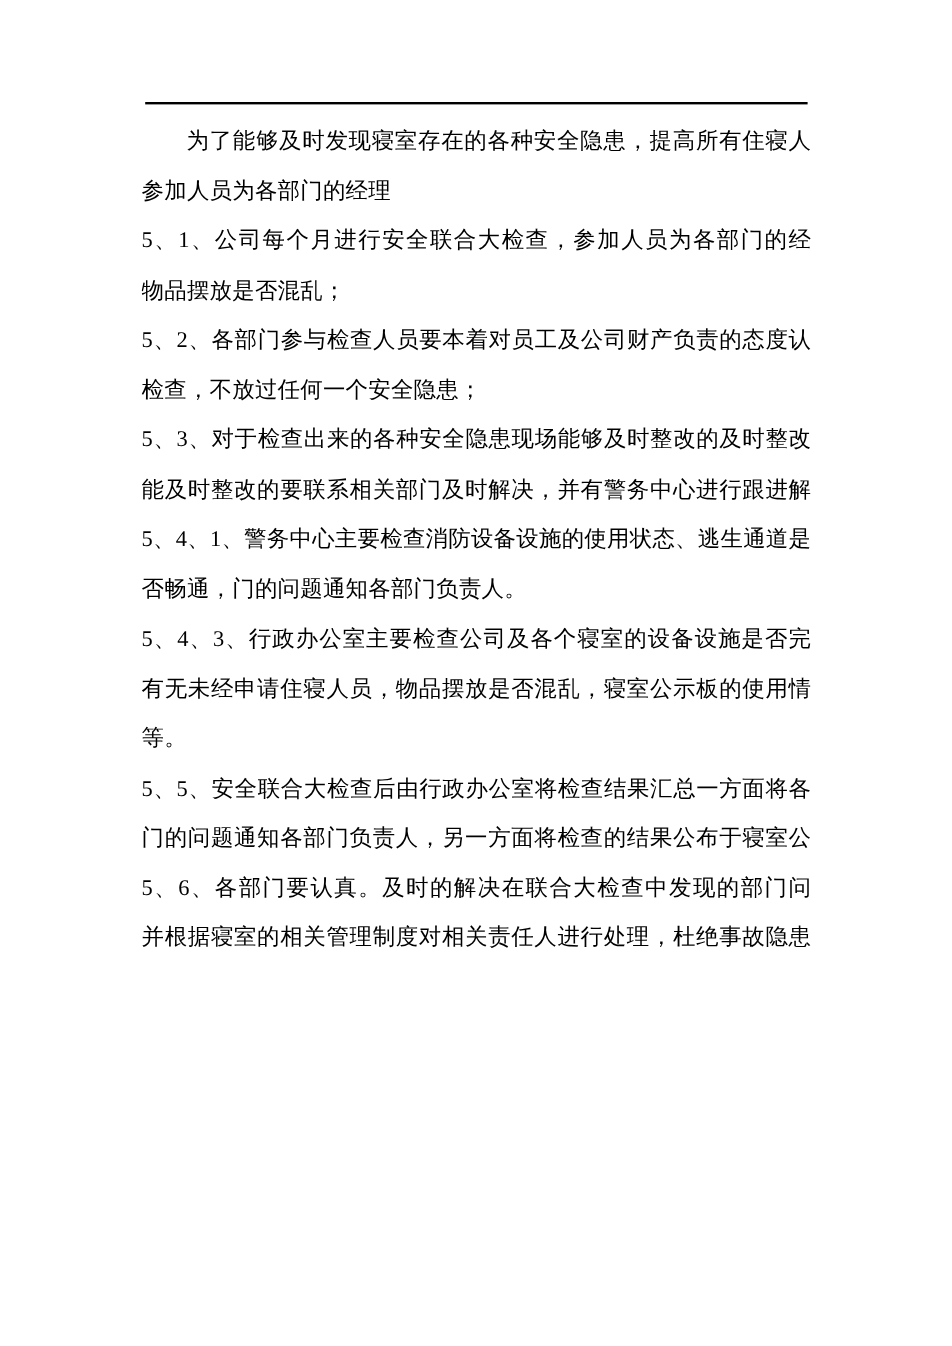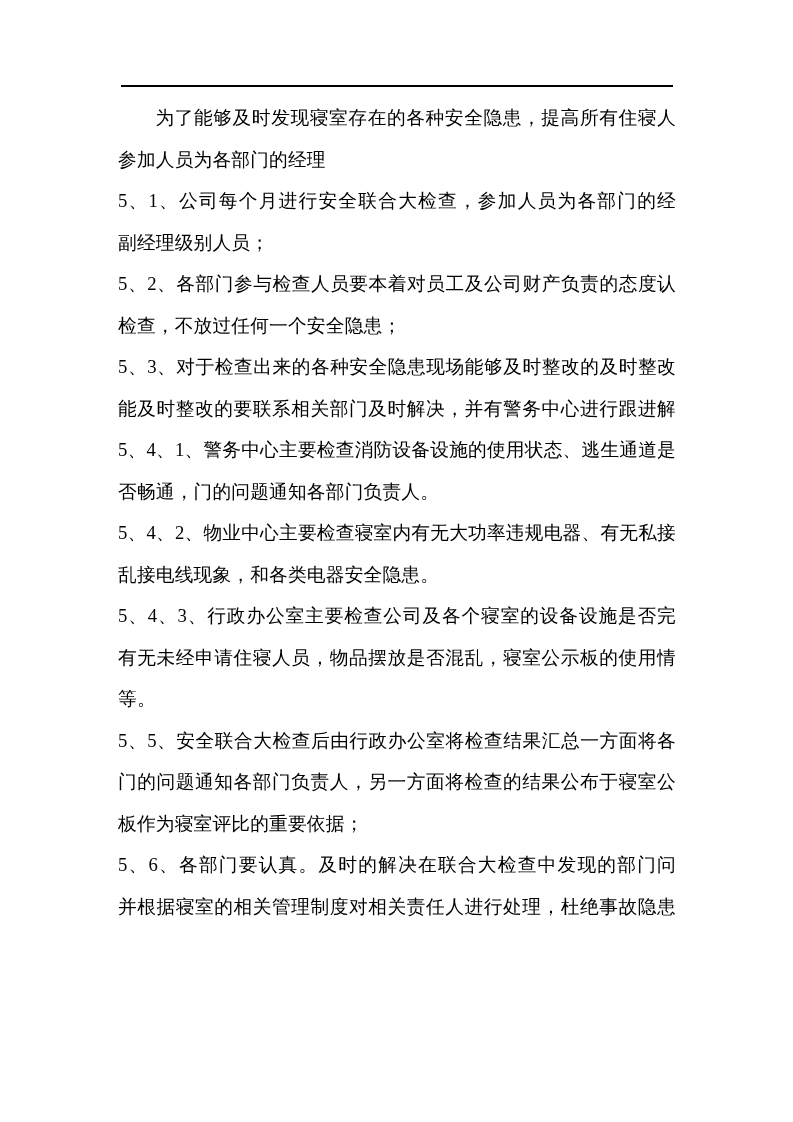--- a/index.html
+++ b/index.html
@@ -58,46 +58,41 @@
 
 <div class="page">
   <div class="header-rule"></div>
   <div class="content" id="doc-body">
       <p class="para indent">
         <span class="line fill">为了能够及时发现寝室存在的各种安全隐患，提高所有住寝人员</span>
         <span class="line">参加人员为各部门的经理</span>
       </p>
       <p class="para">
         <span class="line fill">5、1、公司每个月进行安全联合大检查，参加人员为各部门的经理、</span>
-        <span class="line">副经理级别人员；</span>
+        <span class="line">物品摆放是否混乱；</span>
       </p>
       <p class="para">
         <span class="line fill">5、2、各部门参与检查人员要本着对员工及公司财产负责的态度认真</span>
         <span class="line">检查，不放过任何一个安全隐患；</span>
       </p>
       <p class="para">
         <span class="line fill">5、3、对于检查出来的各种安全隐患现场能够及时整改的及时整改不</span>
         <span class="line fill">能及时整改的要联系相关部门及时解决，并有警务中心进行跟进解决</span>
       </p>
       <p class="para">
         <span class="line fill">5、4、1、警务中心主要检查消防设备设施的使用状态、逃生通道是</span>
         <span class="line">否畅通，门的问题通知各部门负责人。</span>
       </p>
       <p class="para">
-        <span class="line fill">5、4、2、物业中心主要检查寝室内有无大功率违规电器、有无私接</span>
-        <span class="line">乱接电线现象，和各类电器安全隐患。</span>
-      </p>
-      <p class="para">
         <span class="line fill">5、4、3、行政办公室主要检查公司及各个寝室的设备设施是否完好，</span>
         <span class="line fill">有无未经申请住寝人员，物品摆放是否混乱，寝室公示板的使用情况</span>
         <span class="line">等。</span>
       </p>
       <p class="para">
         <span class="line fill">5、5、安全联合大检查后由行政办公室将检查结果汇总一方面将各部</span>
         <span class="line fill">门的问题通知各部门负责人，另一方面将检查的结果公布于寝室公示</span>
-        <span class="line">板作为寝室评比的重要依据；</span>
       </p>
       <p class="para">
         <span class="line fill">5、6、各部门要认真。及时的解决在联合大检查中发现的部门问题，</span>
         <span class="line fill">并根据寝室的相关管理制度对相关责任人进行处理，杜绝事故隐患的</span>
       </p>
     </div>
 </div>
 
 </body></html>

